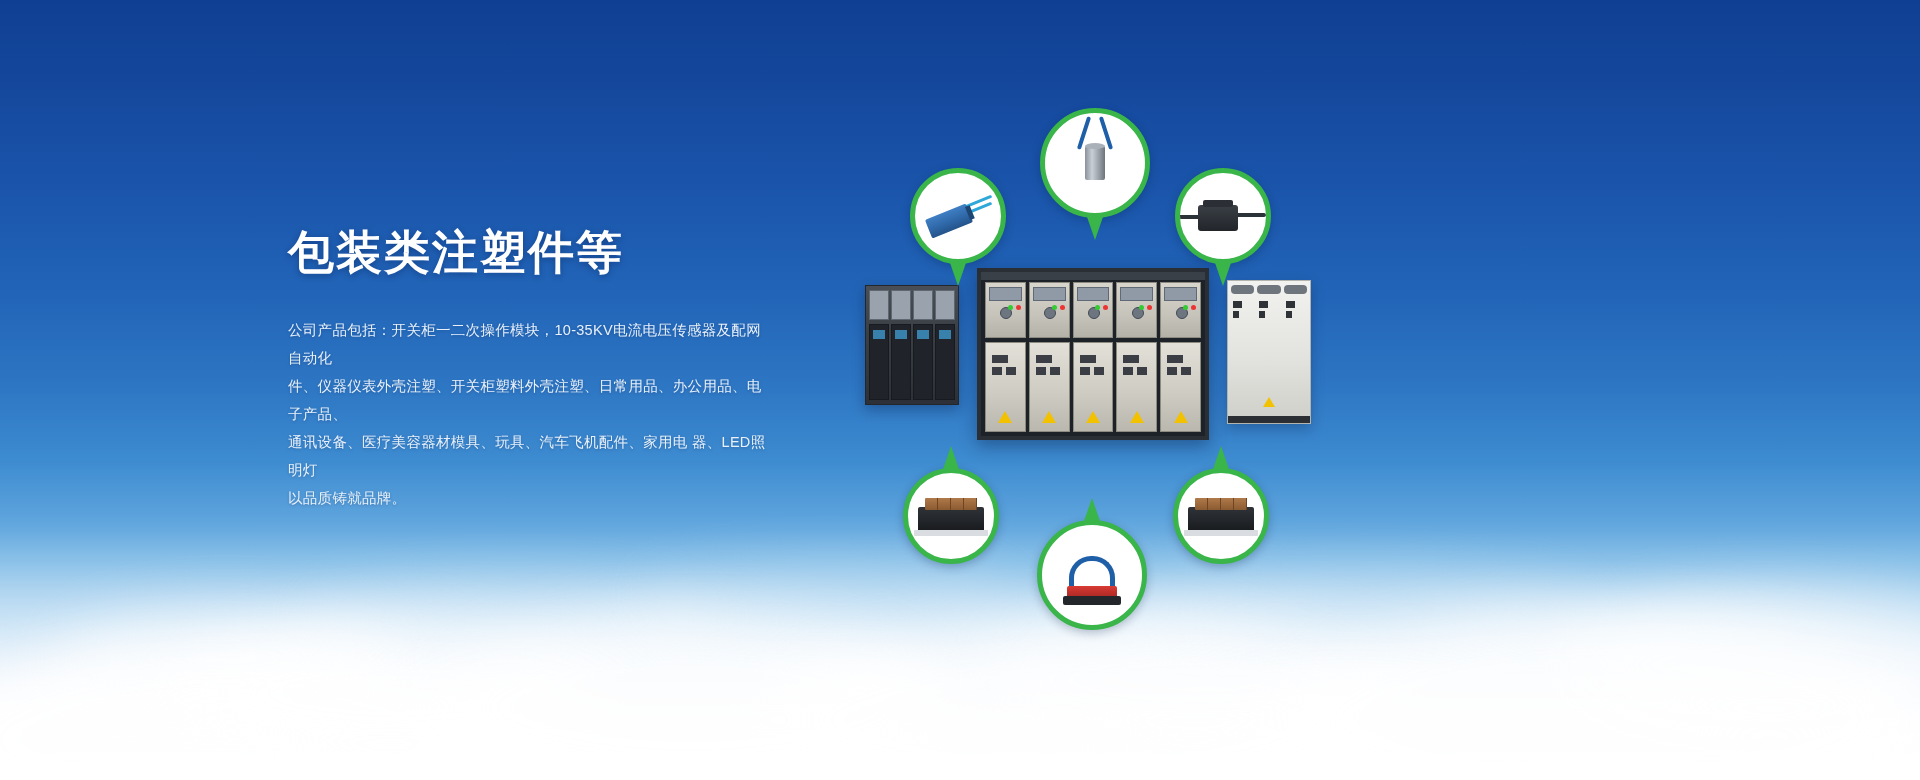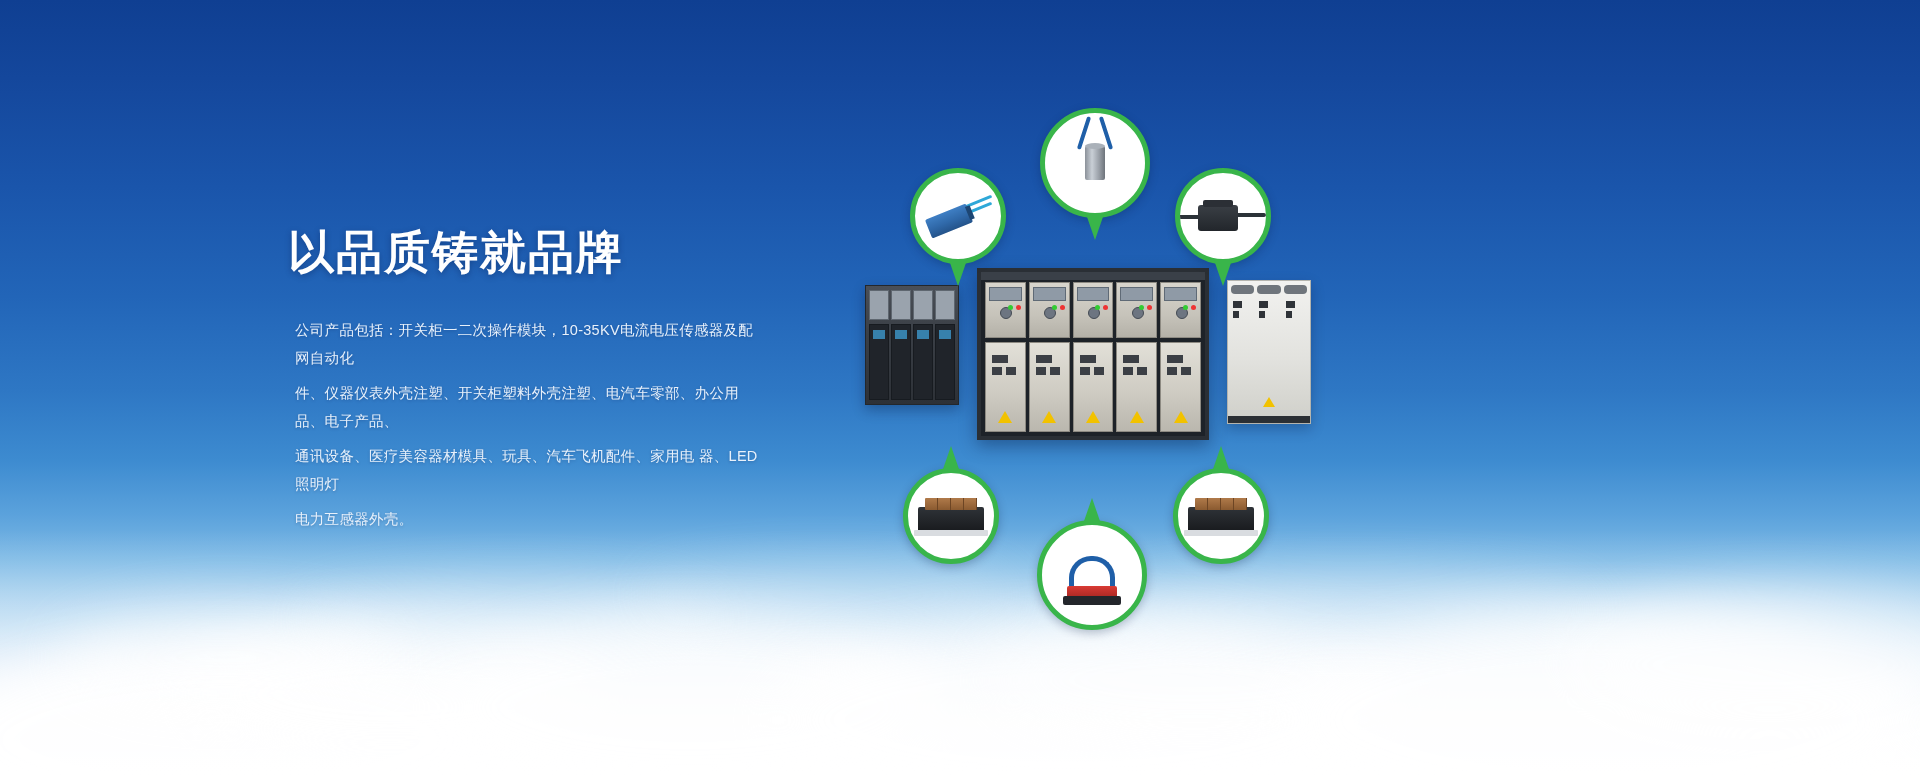--- a/index.html
+++ b/index.html
@@ -52,21 +52,21 @@
   .headline{
     margin:0;color:#ffffff;font-size:46px;line-height:56px;
     font-weight:bold;letter-spacing:2px;
     text-shadow:0 2px 6px rgba(0,20,70,.35);
   }
   .desc{
     margin:36px 0 0 0;color:#e8f1fb;font-size:14.5px;line-height:28px;
     letter-spacing:.3px;text-shadow:0 1px 3px rgba(0,20,70,.25);
     width:478px;
   }
-  .desc p{margin:7px;}
+  .desc p{margin:0;}
 
   
   .cluster{position:absolute;left:855px;top:80px;width:470px;height:540px;}
 
   
   .main-photo{
     position:absolute;left:122px;top:188px;width:232px;height:172px;
     border:4px solid #2a2f35;background:#1d2228;box-sizing:border-box;
     box-shadow:0 6px 16px rgba(0,15,50,.35);overflow:hidden;
   }
@@ -173,26 +173,26 @@
     <div class="cloud c5"></div>
     <div class="cloud c6"></div>
     <div class="cloud c7"></div>
     <div class="cloud c8"></div>
     <div class="cloud c9"></div>
     <div class="cloud c10"></div>
     <div class="cloud c11"></div>
   </div>
 
   <div class="copy">
-    <h1 class="headline">以品质铸就品牌</h1>
+    <h1 class="headline">包装类注塑件等</h1>
     <div class="desc">
       <p>公司产品包括：开关柜一二次操作模块，10-35KV电流电压传感器及配网自动化</p>
-      <p>件、仪器仪表外壳注塑、开关柜塑料外壳注塑、电汽车零部、办公用品、电子产品、</p>
+      <p>件、仪器仪表外壳注塑、开关柜塑料外壳注塑、日常用品、办公用品、电子产品、</p>
       <p>通讯设备、医疗美容器材模具、玩具、汽车飞机配件、家用电 器、LED照明灯</p>
-      <p>电力互感器外壳。</p>
+      <p>以品质铸就品牌。</p>
     </div>
   </div>
 
   <div class="cluster">
 
     <div class="main-photo">
       <div class="mp-top"></div>
       <div class="mp-row-top">
         <div class="mp-panel">
             <i class="meter"></i>

